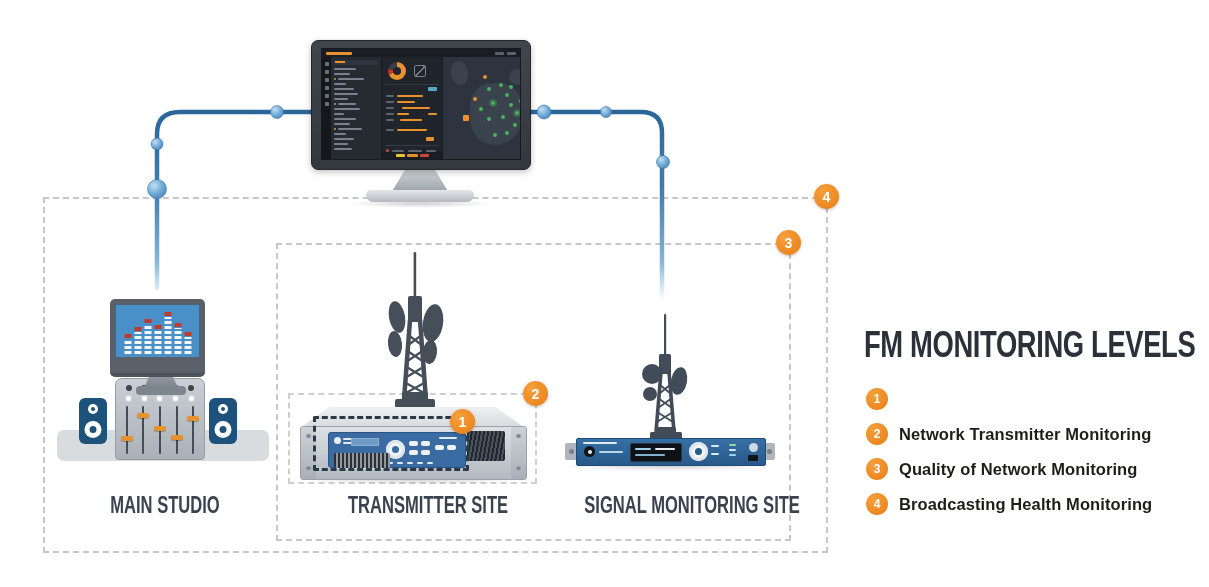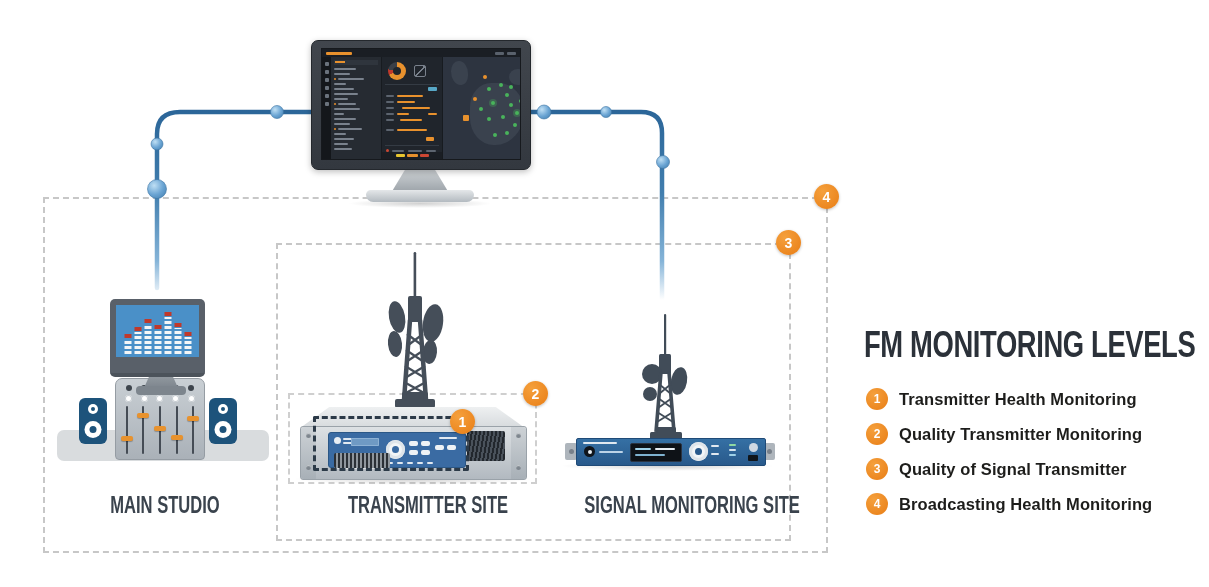--- a/index.html
+++ b/index.html
@@ -534,29 +534,28 @@
     </div>
 
   <div class="site-label" style="left:65px;top:492px;width:200px;">MAIN STUDIO</div>
   <div class="site-label" style="left:320px;top:492px;width:200px;">TRANSMITTER SITE</div>
   <div class="site-label" style="left:550px;top:492px;width:245px;">SIGNAL MONITORING SITE</div>
 
   <div class="panel-title">FM MONITORING LEVELS</div>
   <div class="legend">
     <div class="legend-item">
       <span class="legend-badge">1</span>
-      <span class="legend-label">Transmitter Health Monitoring</span>
     </div>
     <div class="legend-item">
       <span class="legend-badge">2</span>
-      <span class="legend-label">Quality Transmitter Monitoring</span>
+      <span class="legend-label">Network Transmitter Monitoring</span>
     </div>
     <div class="legend-item">
       <span class="legend-badge">3</span>
-      <span class="legend-label">Quality of Signal Transmitter</span>
+      <span class="legend-label">Quality of Network Monitoring</span>
     </div>
     <div class="legend-item">
       <span class="legend-badge">4</span>
       <span class="legend-label">Broadcasting Health Monitoring</span>
     </div>
   </div>
 
 </div>
 
 </body></html>

